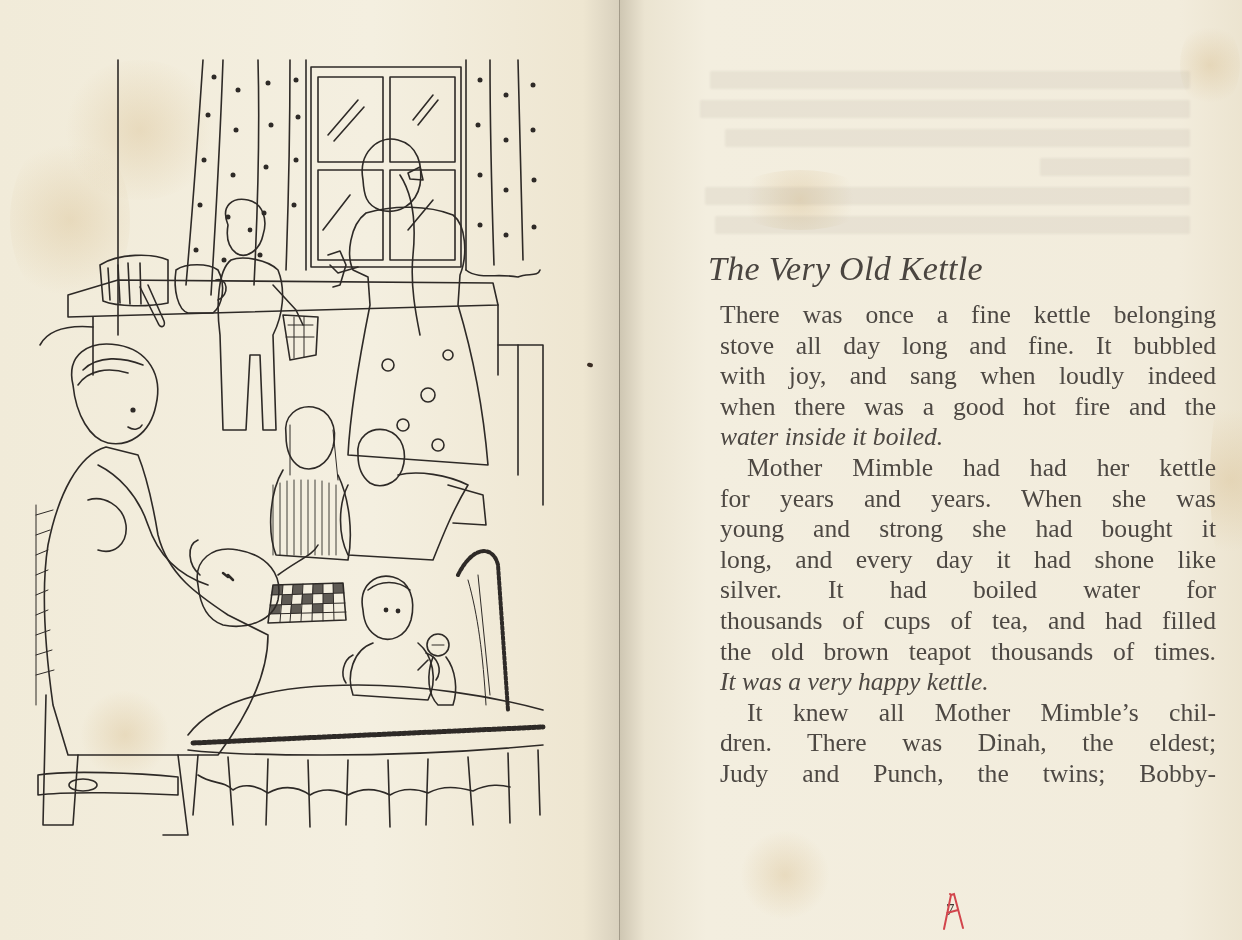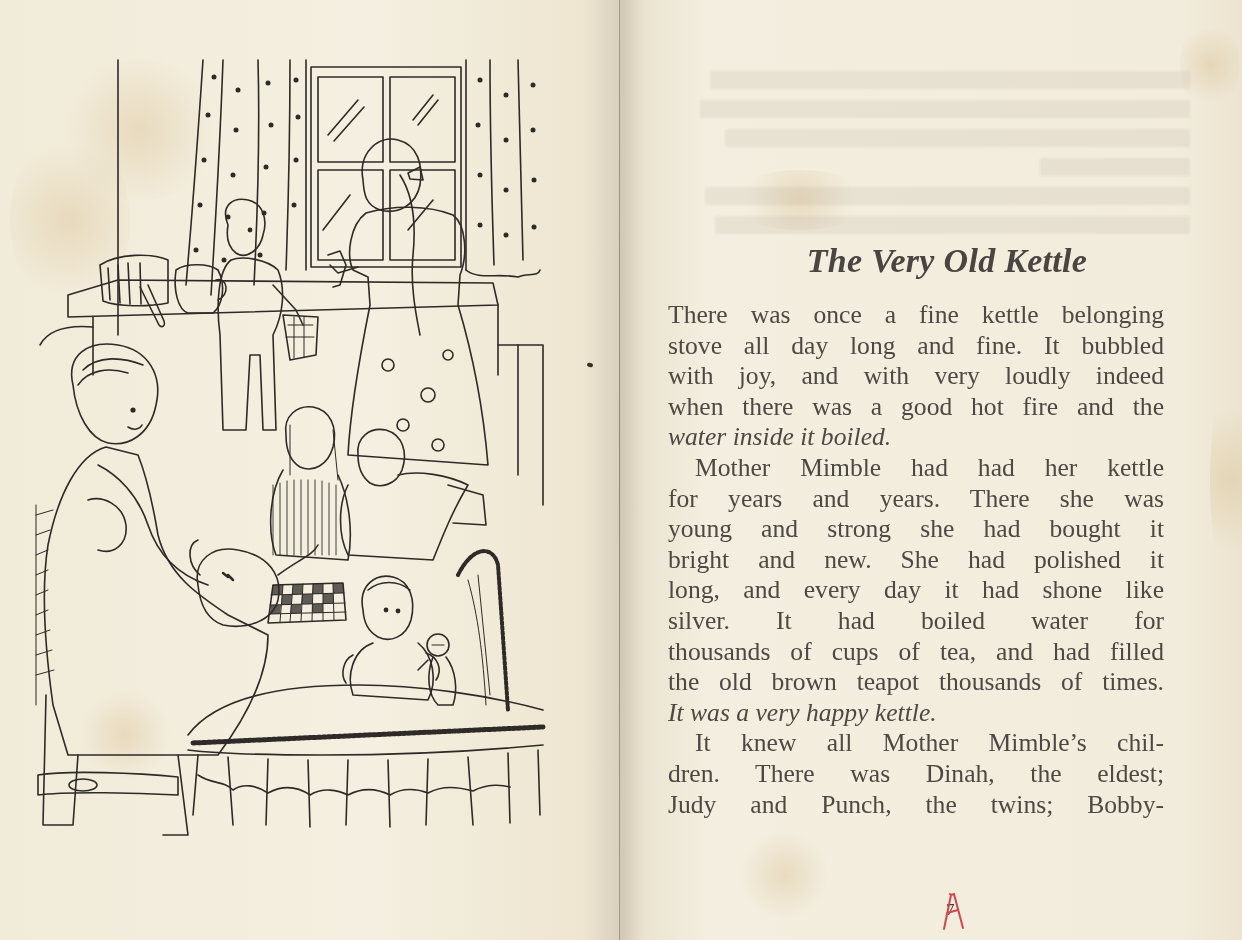--- a/index.html
+++ b/index.html
@@ -40,25 +40,25 @@
   }
   .illustration svg { width: 100%; height: 100%; }
   .ghost-text {
     position: absolute; left: 690px; top: 60px; width: 500px;
     color: rgba(120,112,100,0.13); font-size: 24px; line-height: 29px;
     filter: blur(1.2px); transform: scaleX(-1); user-select: none;
   }
   .ghost-bar { height: 18px; margin: 11px 0; background: rgba(120,112,100,0.09); border-radius: 2px; }
   .story-title {
     position: absolute; left: 700px; top: 242px; width: 494px;
-    text-align: center; font-style: italic;
-    font-size: 34px; color: #4a4540; letter-spacing: 0.3px; margin: 0; font-weight: bold;
+    font-style: italic;
+    font-size: 34px; color: #4a4540; letter-spacing: 0.3px; margin: 8px; font-weight: normal;
   }
   .story-body {
-    position: absolute; left: 668px; top: 300px; width: 496px;
+    position: absolute; left: 720px; top: 300px; width: 496px;
     font-size: 25.6px; line-height: 30.6px; color: #4d4843;
   }
   .story-body .line { display: block; text-align: justify; text-align-last: justify; white-space: nowrap; height: 30.6px; }
   .story-body .line.last { text-align-last: left; font-style: italic; }
   .story-body .line.indent { padding-left: 27px; }
   .page-number {
     position: absolute; left: 946px; top: 900px;
     font-size: 17px; color: #3d3a36;
   }
   .handwritten-mark {
@@ -261,27 +261,26 @@
     <div class="ghost-bar" style="width:30%"></div>
     <div class="ghost-bar" style="width:97%"></div>
     <div class="ghost-bar" style="width:95%"></div>
   </div>
 
   <h1 class="story-title">The Very Old Kettle</h1>
 
   <div class="story-body" id="story-body">
       <span class="line">There was once a fine kettle belonging</span>
       <span class="line">stove all day long and fine. It bubbled</span>
-      <span class="line">with joy, and with very loudly indeed</span>
+      <span class="line">with joy, and sang when loudly indeed</span>
       <span class="line">when there was a good hot fire and the</span>
       <span class="line last">water inside it boiled.</span>
       <span class="line indent">Mother Mimble had had her kettle</span>
-      <span class="line">for years and years. There she was</span>
+      <span class="line">for years and years. When she was</span>
       <span class="line">young and strong she had bought it</span>
-      <span class="line">bright and new. She had polished it</span>
       <span class="line">long, and every day it had shone like</span>
       <span class="line">silver. It had boiled water for</span>
       <span class="line">thousands of cups of tea, and had filled</span>
       <span class="line">the old brown teapot thousands of times.</span>
       <span class="line last">It was a very happy kettle.</span>
       <span class="line indent">It knew all Mother Mimble’s chil-</span>
       <span class="line">dren. There was Dinah, the eldest;</span>
       <span class="line">Judy and Punch, the twins; Bobby-</span>
     </div>
 

